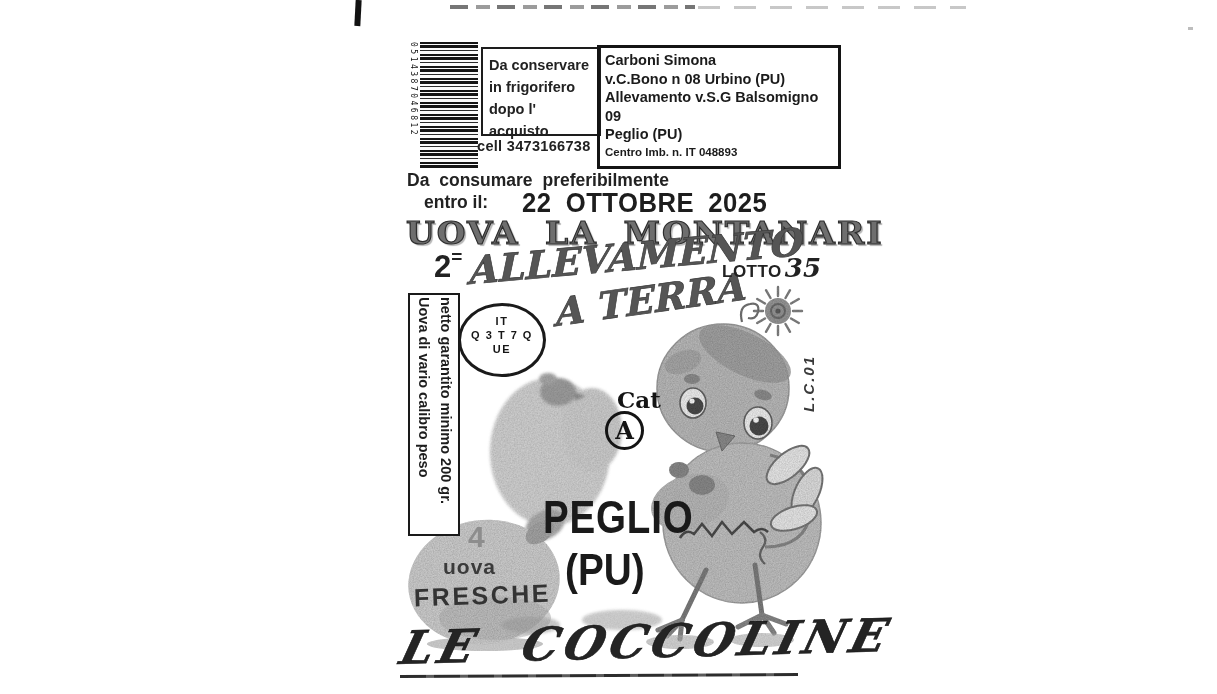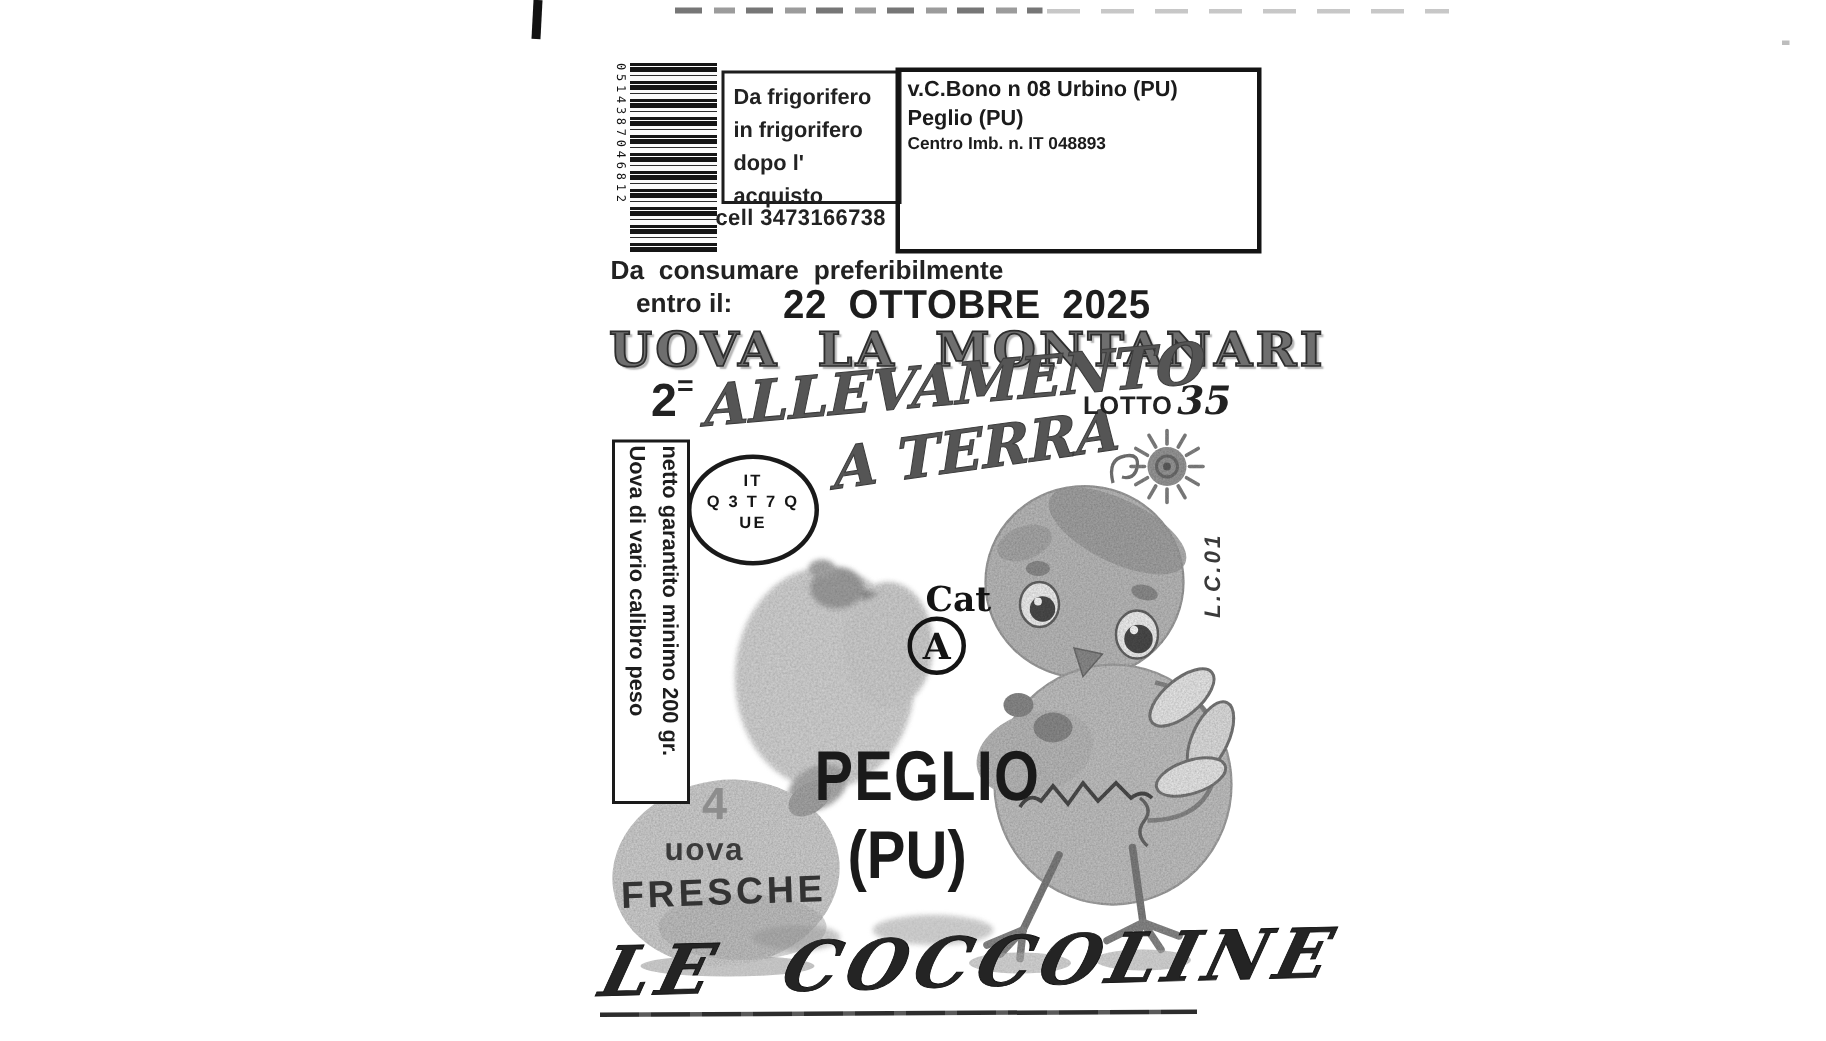--- a/index.html
+++ b/index.html
@@ -183,28 +183,30 @@
     <g filter="url(#fuzzy)" opacity=".55">
       <ellipse cx="140" cy="345" rx="30" ry="9" fill="#a8a8a8"></ellipse>
       <ellipse cx="232" cy="340" rx="40" ry="10" fill="#adadad"></ellipse>
     </g>
   </svg>
 
   <div class="abs barcode-digits txt">0514387046812</div>
   <div class="abs barcode-bars txt"></div>
 
   <div class="abs storage-box txt">
-    <div>Da frigorifero</div>
+    <div>Da conservare</div>
     <div>in frigorifero</div>
     <div>dopo l' acquisto</div>
   </div>
   <div class="abs phone txt">cell 3473166738</div>
 
   <div class="abs producer-box txt">
+    <div>Carboni Simona</div>
     <div>v.C.Bono n 08 Urbino (PU)</div>
+    <div>Allevamento v.S.G Balsomigno 09</div>
     <div>Peglio (PU)</div>
     <div class="small">Centro Imb. n. IT 048893</div>
   </div>
 
   <div class="abs expiry-l1 txt">Da consumare preferibilmente</div>
   <div class="abs expiry-l2 txt">entro il:</div>
   <div class="abs expiry-date txt">22 OTTOBRE 2025</div>
 
   <div class="abs brand txt">UOVA LA MONTANARI</div>
 

